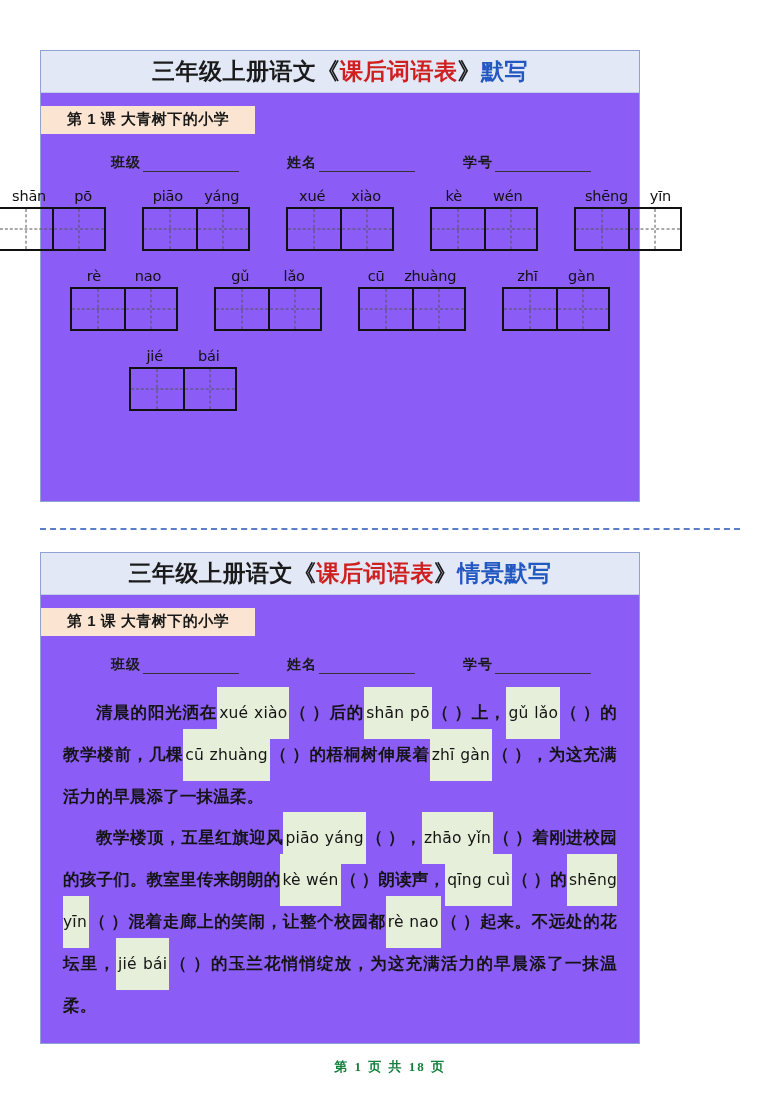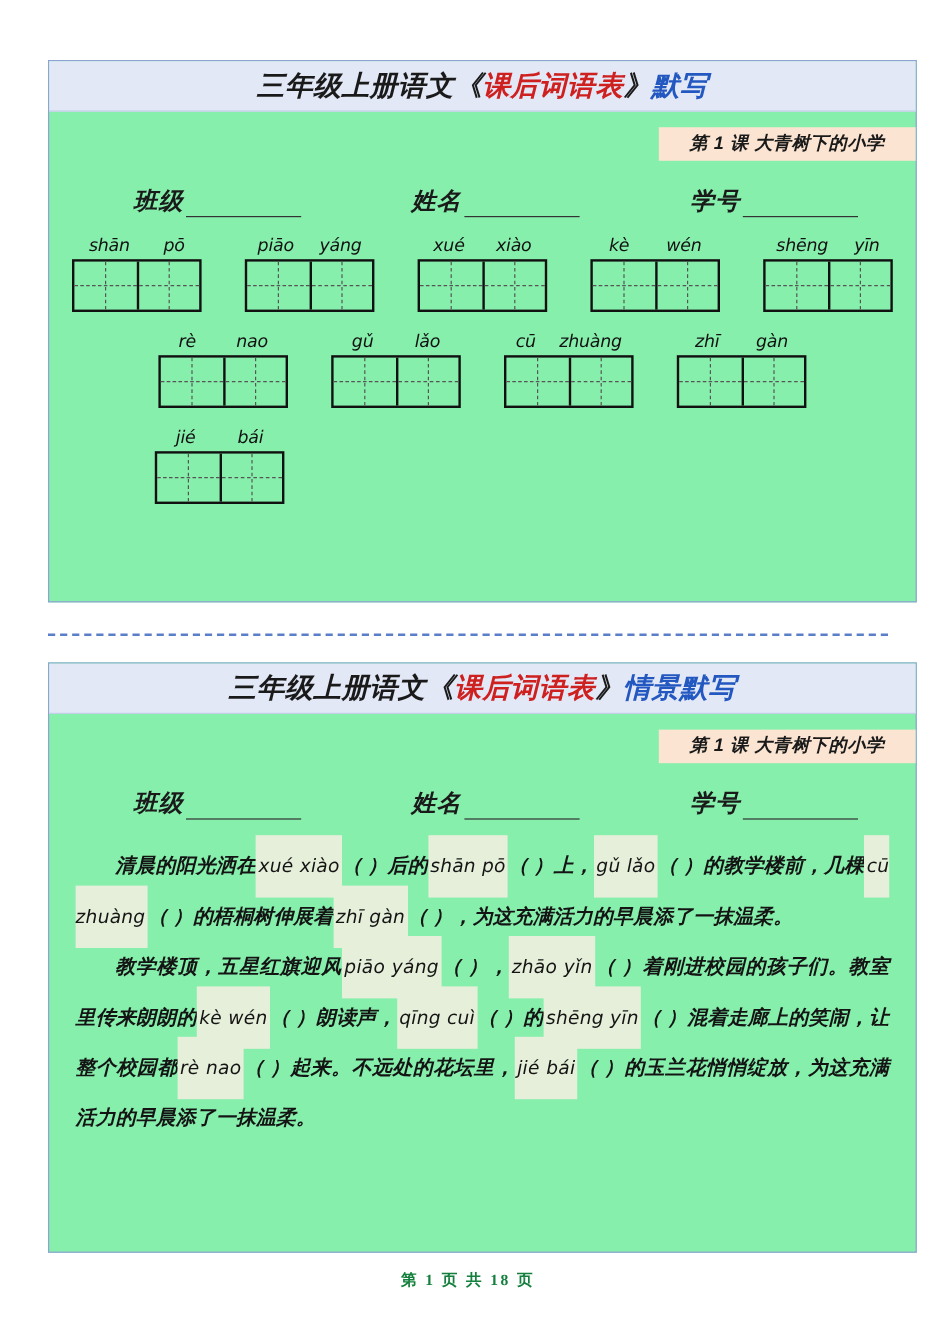--- a/index.html
+++ b/index.html
@@ -21,25 +21,24 @@
     height: 1103px;
     box-sizing: border-box;
     padding: 0;
     position: relative;
   }
 
   
   .panel {
     position: absolute;
     left: 40px;
-    width: 724px;
+    width: 600px;
     box-sizing: border-box;
     border: 1.5px solid #8ea3d4;
-    background: #86efac;
-    font-style: italic;
+    background: #8b5cf6;
   }
   #panel-1 { top: 50px; height: 452px; }
   #panel-2 { top: 552px; height: 492px; }
 
   .title-band {
     background: #e3e8f7;
     border-bottom: 1px solid #c3cee9;
     height: 41px;
     display: flex;
     align-items: center;
@@ -52,39 +51,39 @@
     letter-spacing: 0.5px;
     white-space: nowrap;
   }
   .t-black { color: #1a1a1a; }
   .t-red   { color: #cf2020; }
   .t-blue  { color: #2358c0; }
   .t-brack { color: #1a1a1a; font-weight: bold; }
 
   .lesson-row {
     display: flex;
-    justify-content: flex-end;
+    justify-content: flex-start;
     margin-top: 13px;
   }
   .lesson-badge {
     background: #fbe5d2;
     padding: 4px 26px 5px 26px;
     font-family: "Liberation Sans", sans-serif;
     font-size: 15px;
     font-weight: bold;
     color: #1a1a1a;
     letter-spacing: 0.5px;
     white-space: nowrap;
   }
 
   .info-row {
     display: flex;
     margin-top: 20px;
     padding: 0 48px 0 70px;
-    font-size: 20px;
+    font-size: 14px;
     font-weight: bold;
     font-family: "Liberation Serif", "DejaVu Serif", serif;
     justify-content: space-between;
   }
   .info-item { display: flex; align-items: flex-end; white-space: nowrap; }
   .info-label { letter-spacing: 1px; }
   .info-line {
     display: inline-block;
     width: 96px;
     border-bottom: 1.6px solid #333;

